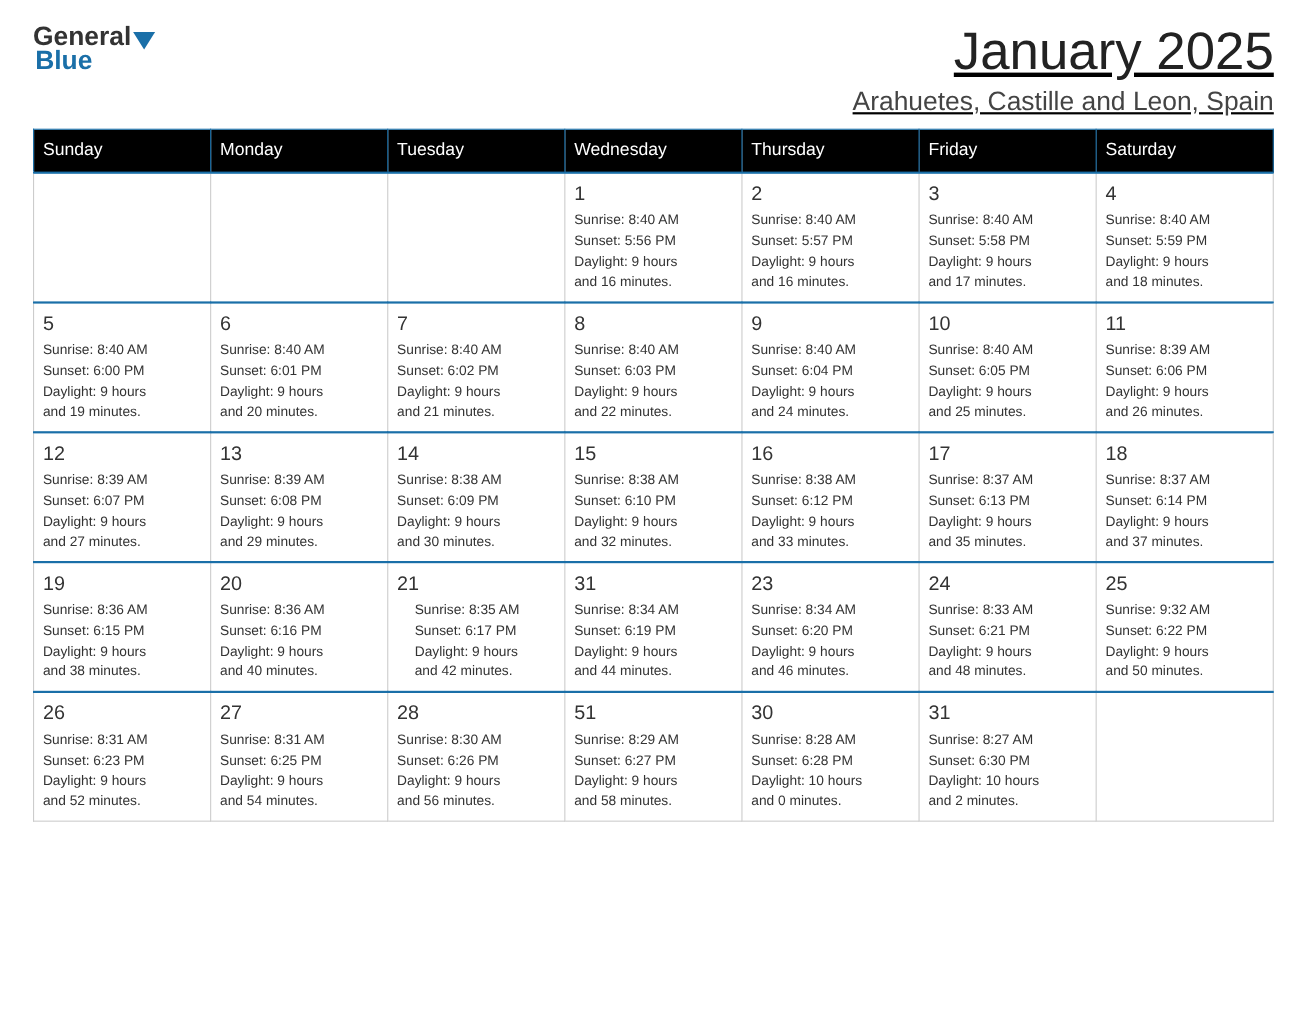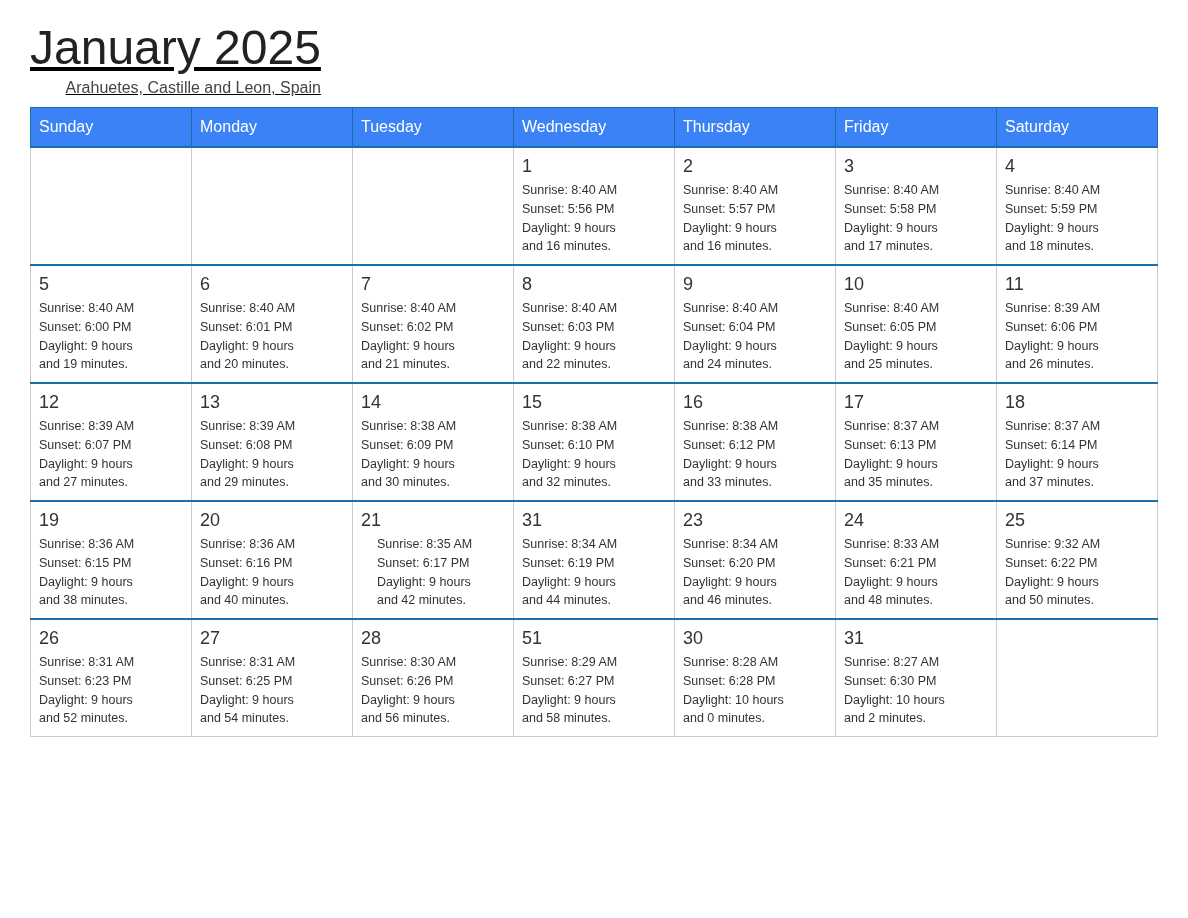--- a/index.html
+++ b/index.html
@@ -19,31 +19,31 @@
     .title-section {
       text-align: right;
       text-decoration: underline;
     }
     .calendar-title {
       font-size: 48px;
       font-weight: normal;
       color: #222;
     }
     .calendar-subtitle {
-      font-size: 16px;
+      font-size: 24px;
       color: #444;
       margin-top: 4px;
     }
     .calendar {
       width: 100%;
       border-collapse: collapse;
       margin-top: 10px;
     }
     .calendar thead th {
-      background-color: #3b82f6;
+      background-color: #000000;
       color: #fff;
       padding: 10px 8px;
       font-size: 16px;
       font-weight: normal;
       text-align: left;
       border: 1px solid #1a6fa8;
     }
     .calendar tbody td {
       vertical-align: top;
       padding: 8px;
@@ -76,20 +76,27 @@
     }
     .logo-row {
       display: flex;
       align-items: center;
     }
   </style>
 </head>
 <body>
 
 <div class="header">
+  <div class="logo-container">
+    <div class="logo-row">
+      <span style="font-size:24px;font-weight:bold;color:#333;">General</span>
+      <div style="width:0;height:0;border-left:10px solid transparent;border-right:10px solid transparent;border-top:16px solid #1a6fa8;margin-left:2px;margin-top:6px;"></div>
+    </div>
+    <span style="font-size:24px;font-weight:bold;color:#1a6fa8;margin-top:-6px;margin-left:2px;">Blue</span>
+  </div>
   <div class="title-section">
     <div class="calendar-title">January 2025</div>
     <div class="calendar-subtitle">Arahuetes, Castille and Leon, Spain</div>
   </div>
 </div>
 
 <table class="calendar">
   <thead>
     <tr>
     <th>Sunday</th>

